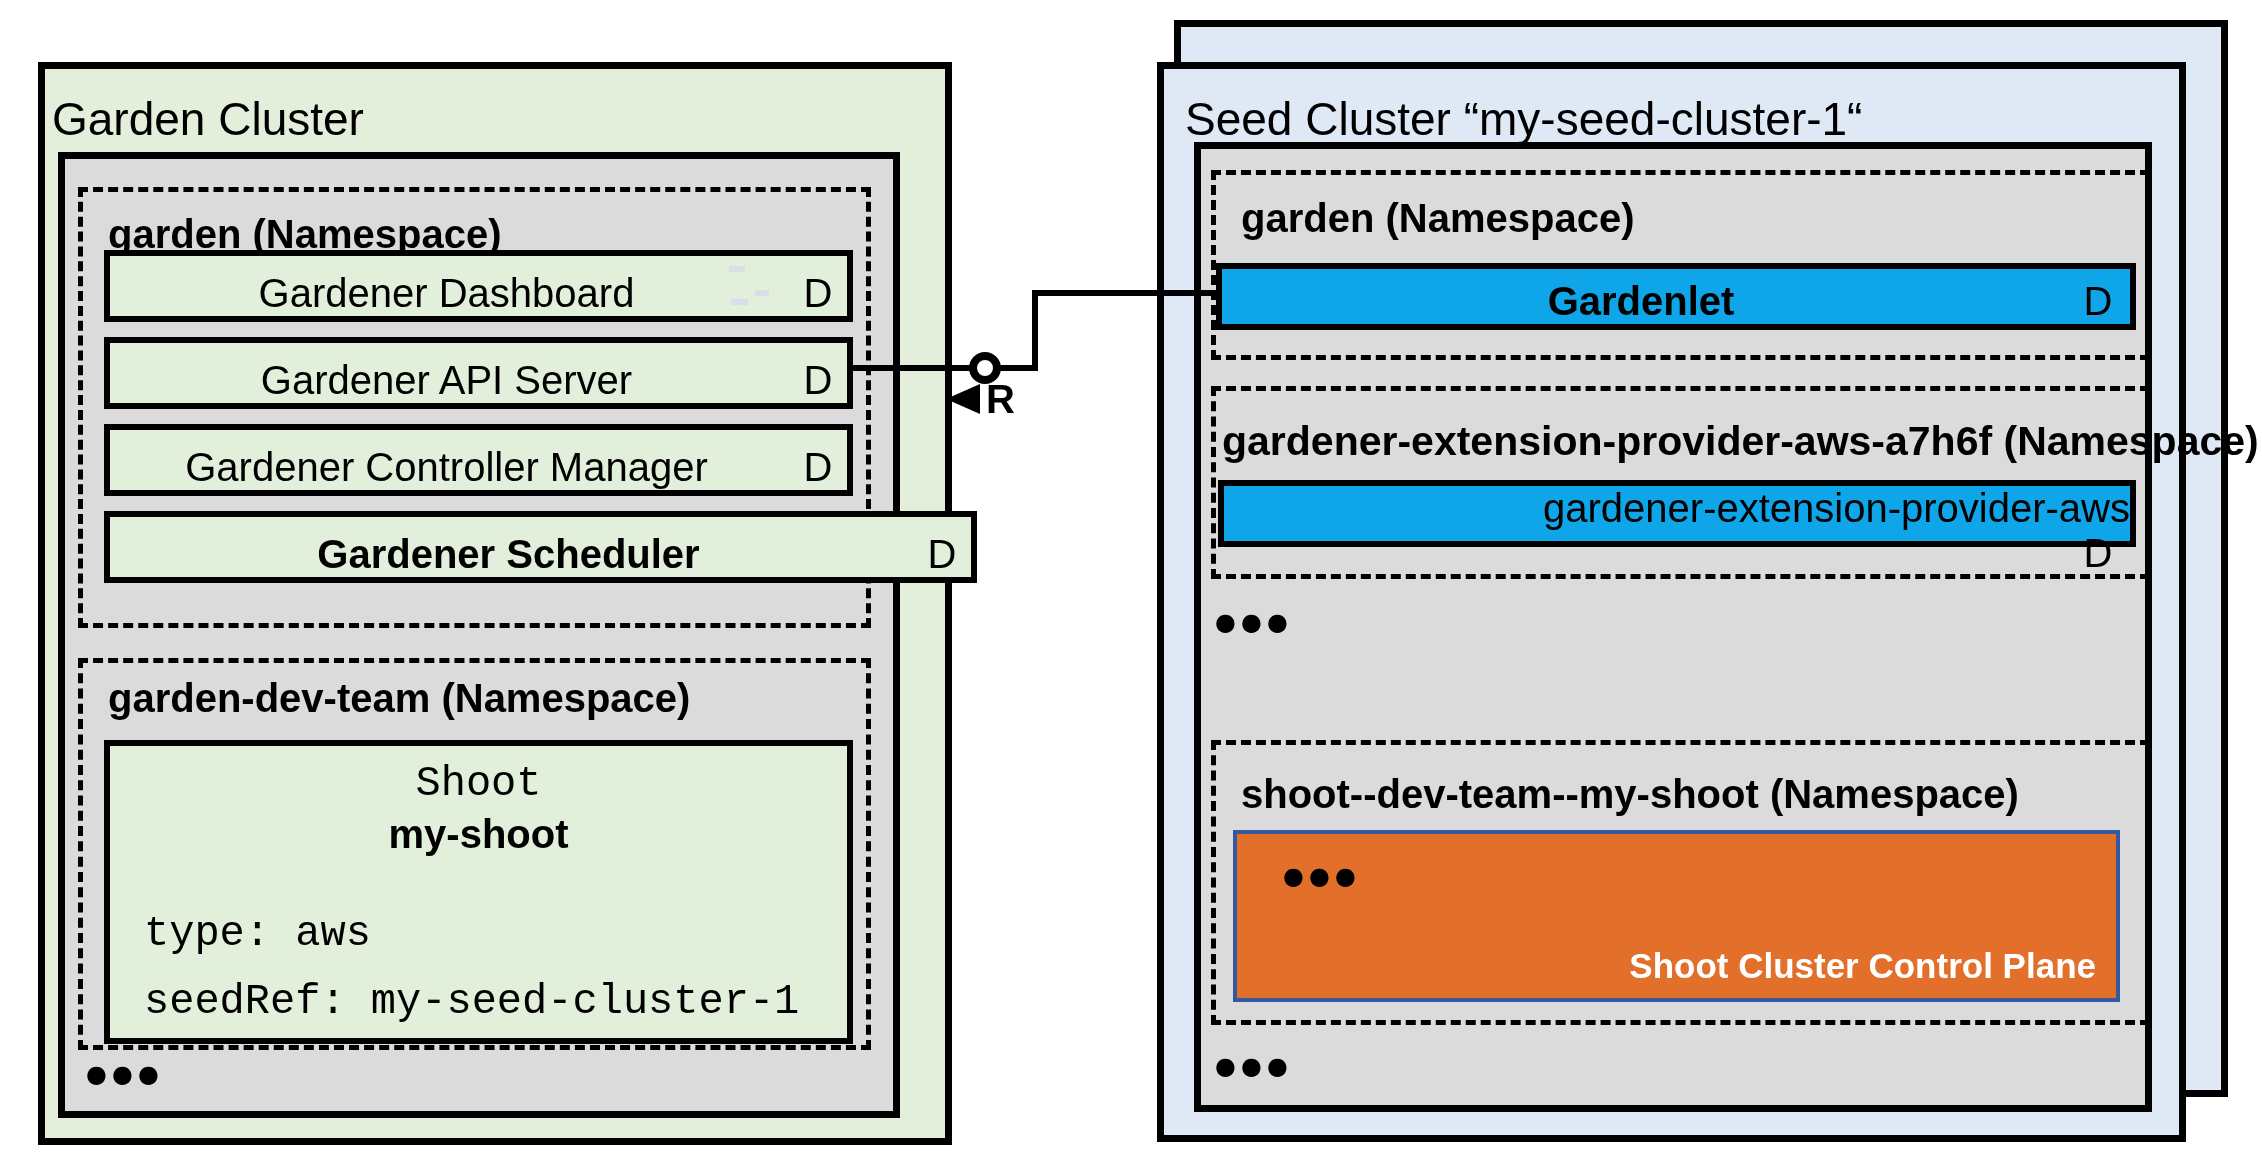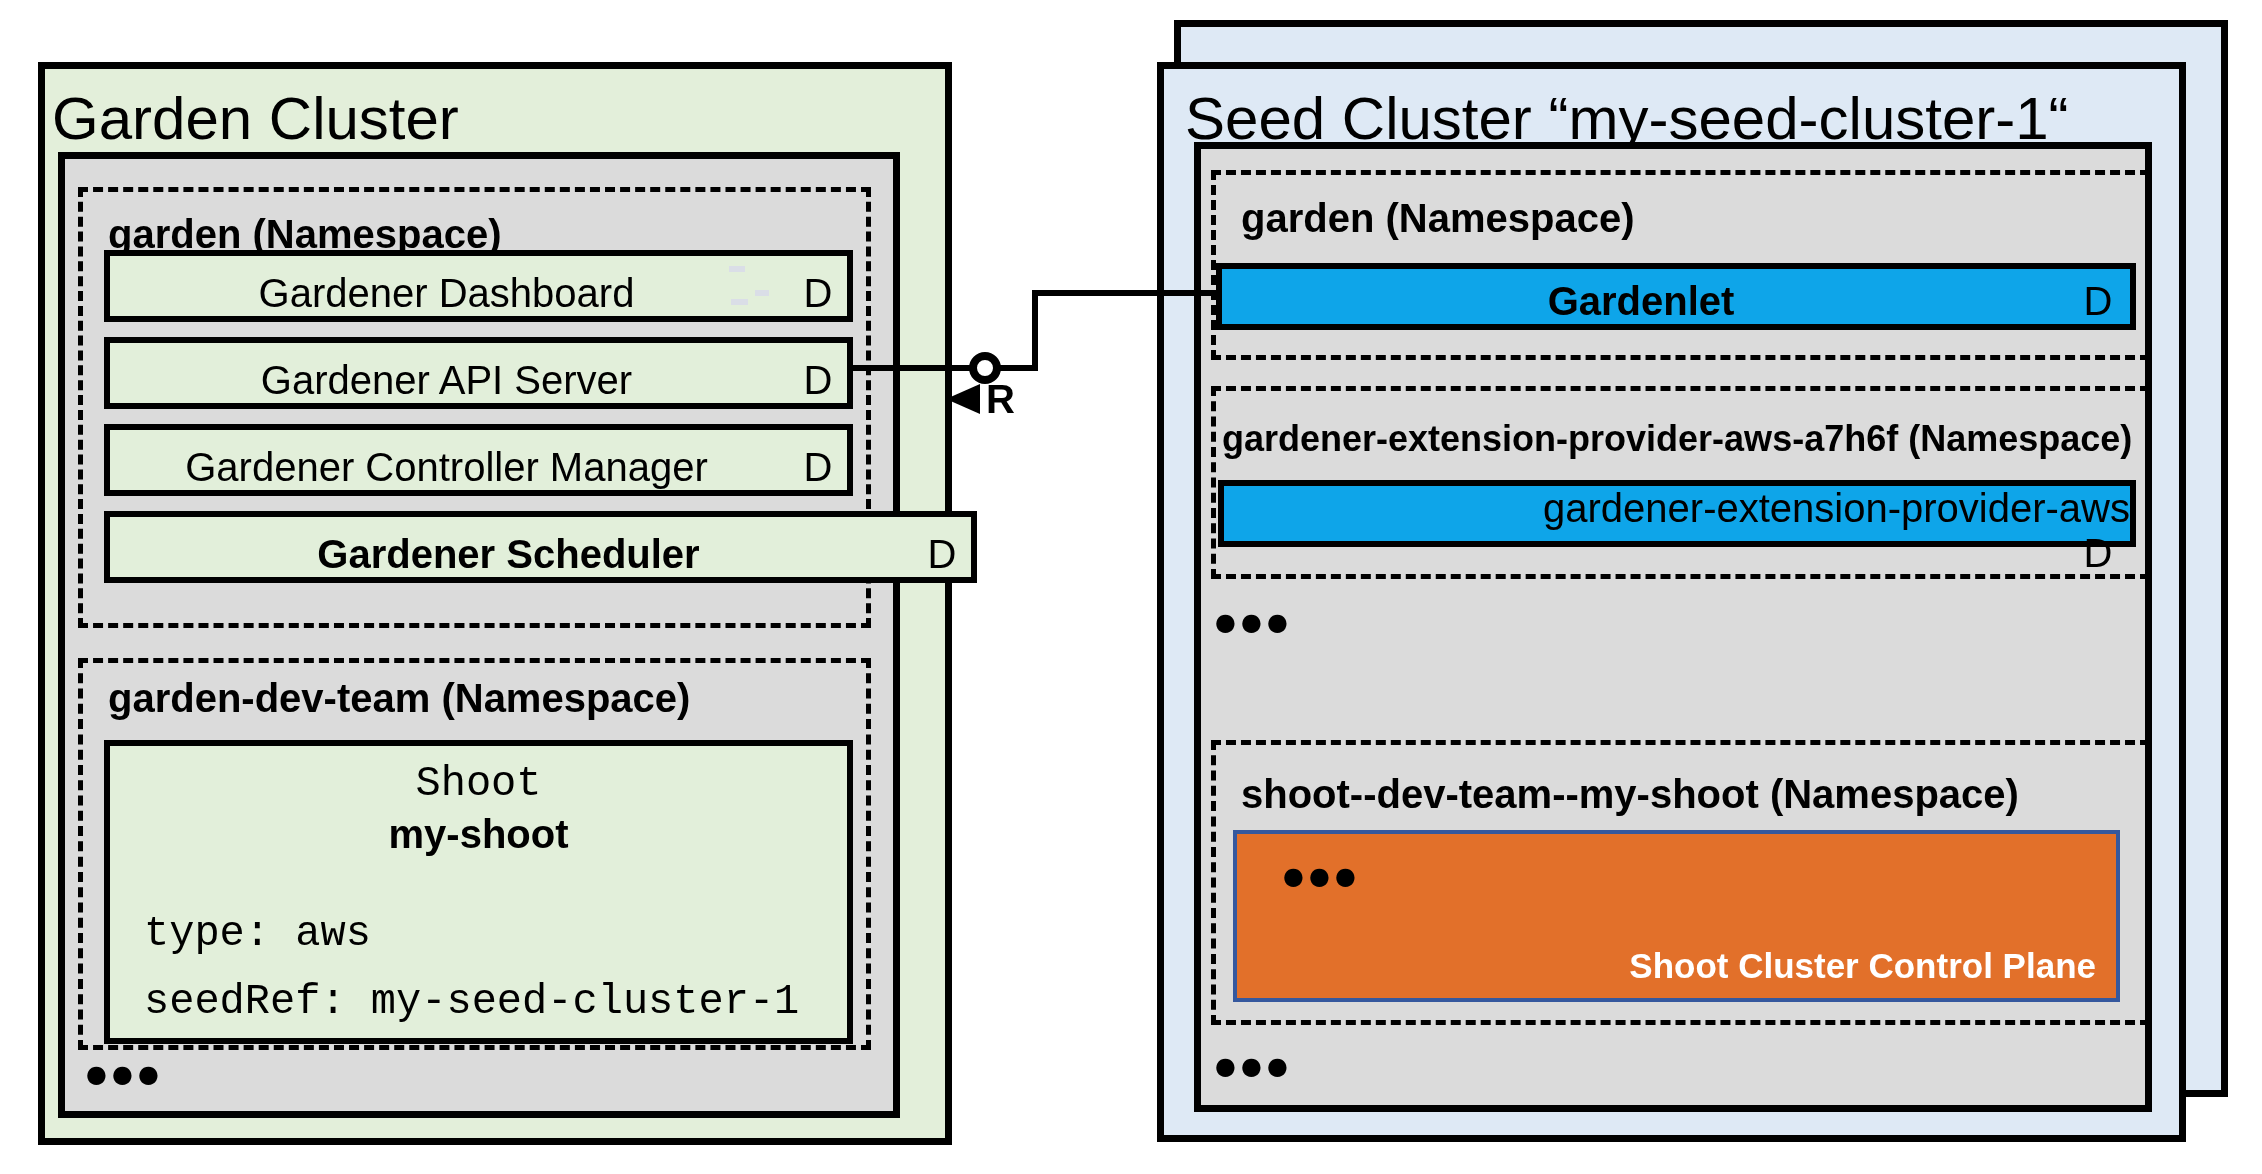--- a/index.html
+++ b/index.html
@@ -5,24 +5,24 @@
   html,body { margin:0; padding:0; background:#fff; }
   .page {
     position:relative; width:2262px; height:1174px; background:#ffffff;
     font-family:"Liberation Sans", sans-serif; color:#000; overflow:hidden;
   }
   .abs { position:absolute; }
   .cluster { position:absolute; border:7px solid #000; box-sizing:border-box; }
   .green  { background:#e3efda; }
   .blue   { background:#dee9f5; }
   .panel  { position:absolute; border:7px solid #000; box-sizing:border-box; background:#dbdbdb; }
-  .cluster-title { position:absolute; font-size:60px; white-space:nowrap; }
+  .cluster-title { position:absolute; font-size:46px; white-space:nowrap;margin-top:8px; }
   .ns { position:absolute; border:5px dashed #000; box-sizing:border-box; }
   .ns-label { position:absolute; font-weight:bold; font-size:40px; white-space:nowrap; }
-  .ns-label.small { font-size:36px; }
+  .ns-label.small { font-size:41px; }
   .row {
     position:absolute; display:flex; align-items:flex-end;
     border:6px solid #000; box-sizing:border-box; background:#e2efda;
   }
   .row.orange { background:#0ea5e9; }
   .row .lbl { flex:1; display:flex; align-items:center; justify-content:center; font-size:40px; white-space:nowrap; }
   .row .lbl.bold { font-weight:bold; }
   .row .dsep { width:6px; background:#000; }
   .row .dbox { display:flex; align-items:center; justify-content:center; font-size:40px; }
   .dbox.w58 { width:58px; }

